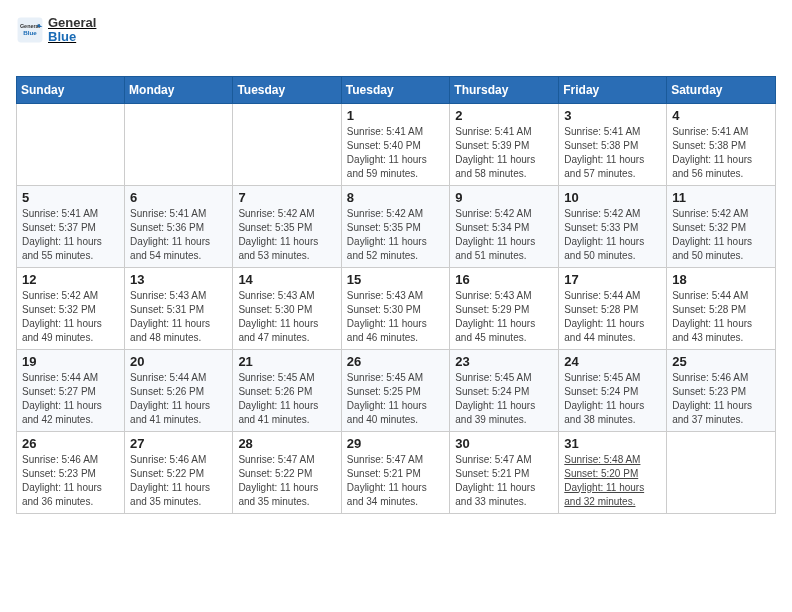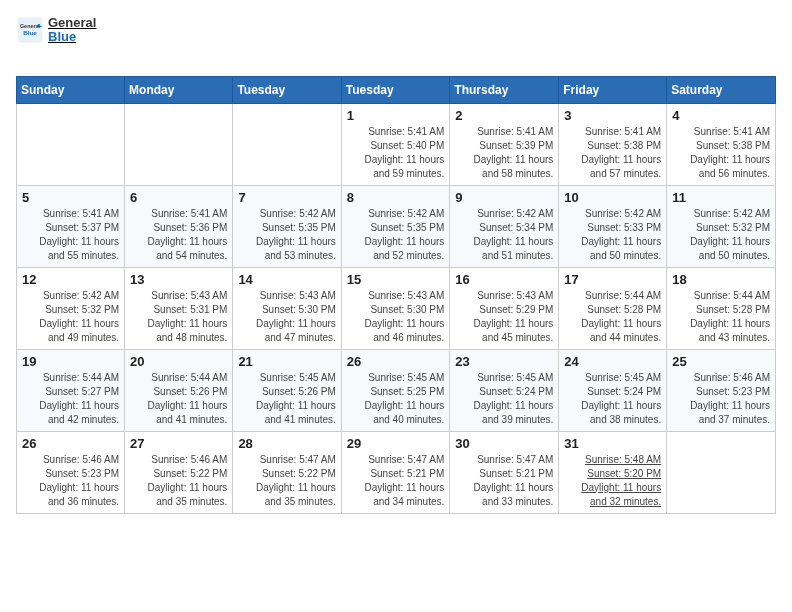--- a/index.html
+++ b/index.html
@@ -80,21 +80,20 @@
       font-size: 13px;
       font-weight: bold;
       color: #222;
       display: block;
       margin-bottom: 2px;
     }
     .cell-content {
       font-size: 10px;
       color: #444;
       line-height: 1.4;
-      text-align: right;
     }
     .empty-cell {
       background: #fff !important;
     }
   </style>
 </head>
 <body>
 
 <div class="header-section">
   <div class="logo">

